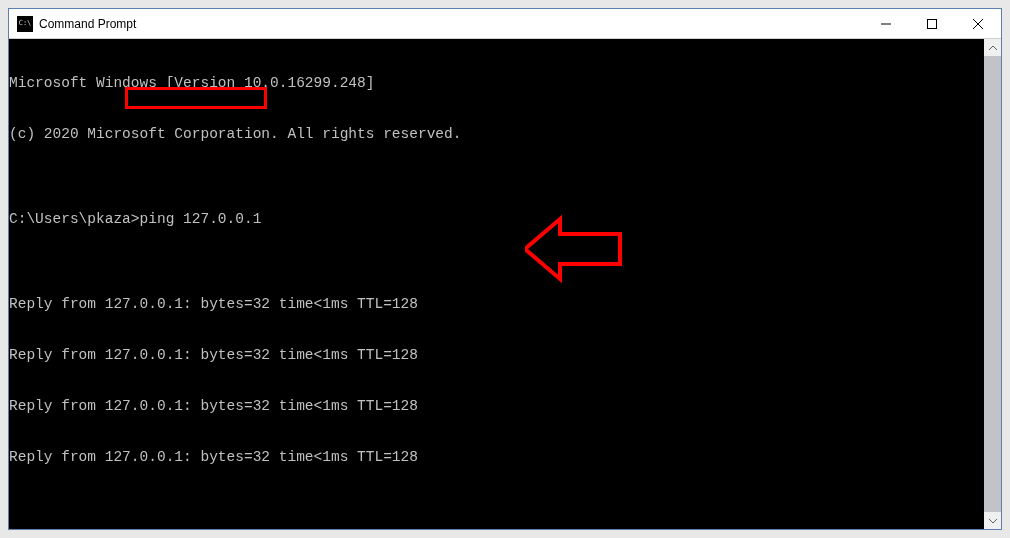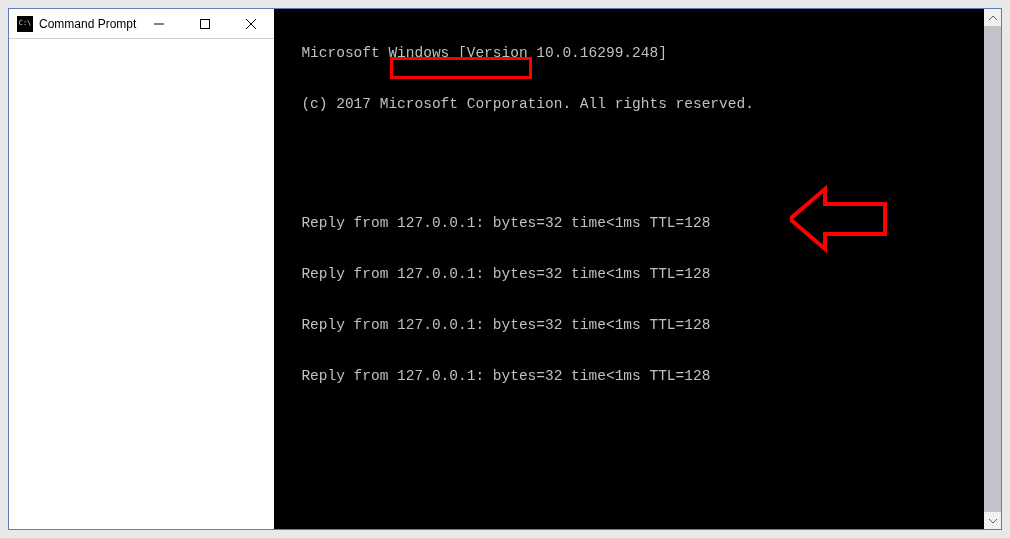--- a/index.html
+++ b/index.html
@@ -13,21 +13,21 @@
       background: #e8e8e8;
       font-family: 'Segoe UI', Tahoma, sans-serif;
       padding: 8px;
     }
     .window {
       width: 994px;
       height: 522px;
       background: #fff;
       border: 1px solid #5a7fb0;
       display: flex;
-      flex-direction: row;
+      flex-direction: column;
       position: relative;
     }
     .titlebar {
       height: 30px;
       background: #fff;
       display: flex;
       align-items: center;
       border-bottom: 1px solid #d0d0d0;
     }
     .titlebar-icon {
@@ -74,27 +74,26 @@
       background: #000;
       position: relative;
       overflow: hidden;
     }
     .terminal-content {
       position: absolute;
       left: 0;
       top: 0;
       right: 17px;
       bottom: 0;
-      padding: 2px 8px;
+      padding: 2px 0;
       font-family: Consolas, 'Courier New', monospace;
       font-size: 14.5px;
       line-height: 17px;
       color: #c0c0c0;
       white-space: pre;
-      margin-left: 19px;
     }
     .scrollbar {
       position: absolute;
       right: 0;
       top: 0;
       bottom: 0;
       width: 17px;
       background: #f0f0f0;
       display: flex;
       flex-direction: column;
@@ -160,22 +159,23 @@
         <svg viewBox="0 0 10 10">
           <line x1="0" y1="0" x2="10" y2="10" stroke="#000" stroke-width="1"></line>
           <line x1="10" y1="0" x2="0" y2="10" stroke="#000" stroke-width="1"></line>
         </svg>
       </div>
     </div>
   </div>
   <div class="terminal-area">
     <div class="terminal-content">
       <span class="line">Microsoft Windows [Version 10.0.16299.248]</span>
-      <span class="line">(c) 2017 Microsoft Corporation. All rights reserved.</span>
-      <span class="line"></span>
+      <span class="line">(c) 2020 Microsoft Corporation. All rights reserved.</span>
+      <span class="line"></span>
+      <span class="line">C:\Users\pkaza&gt;ping 127.0.0.1</span>
       <span class="line"></span>
       <span class="line">Reply from 127.0.0.1: bytes=32 time&lt;1ms TTL=128</span>
       <span class="line">Reply from 127.0.0.1: bytes=32 time&lt;1ms TTL=128</span>
       <span class="line">Reply from 127.0.0.1: bytes=32 time&lt;1ms TTL=128</span>
       <span class="line">Reply from 127.0.0.1: bytes=32 time&lt;1ms TTL=128</span>
       <span class="line"></span>
       
       
       
       

